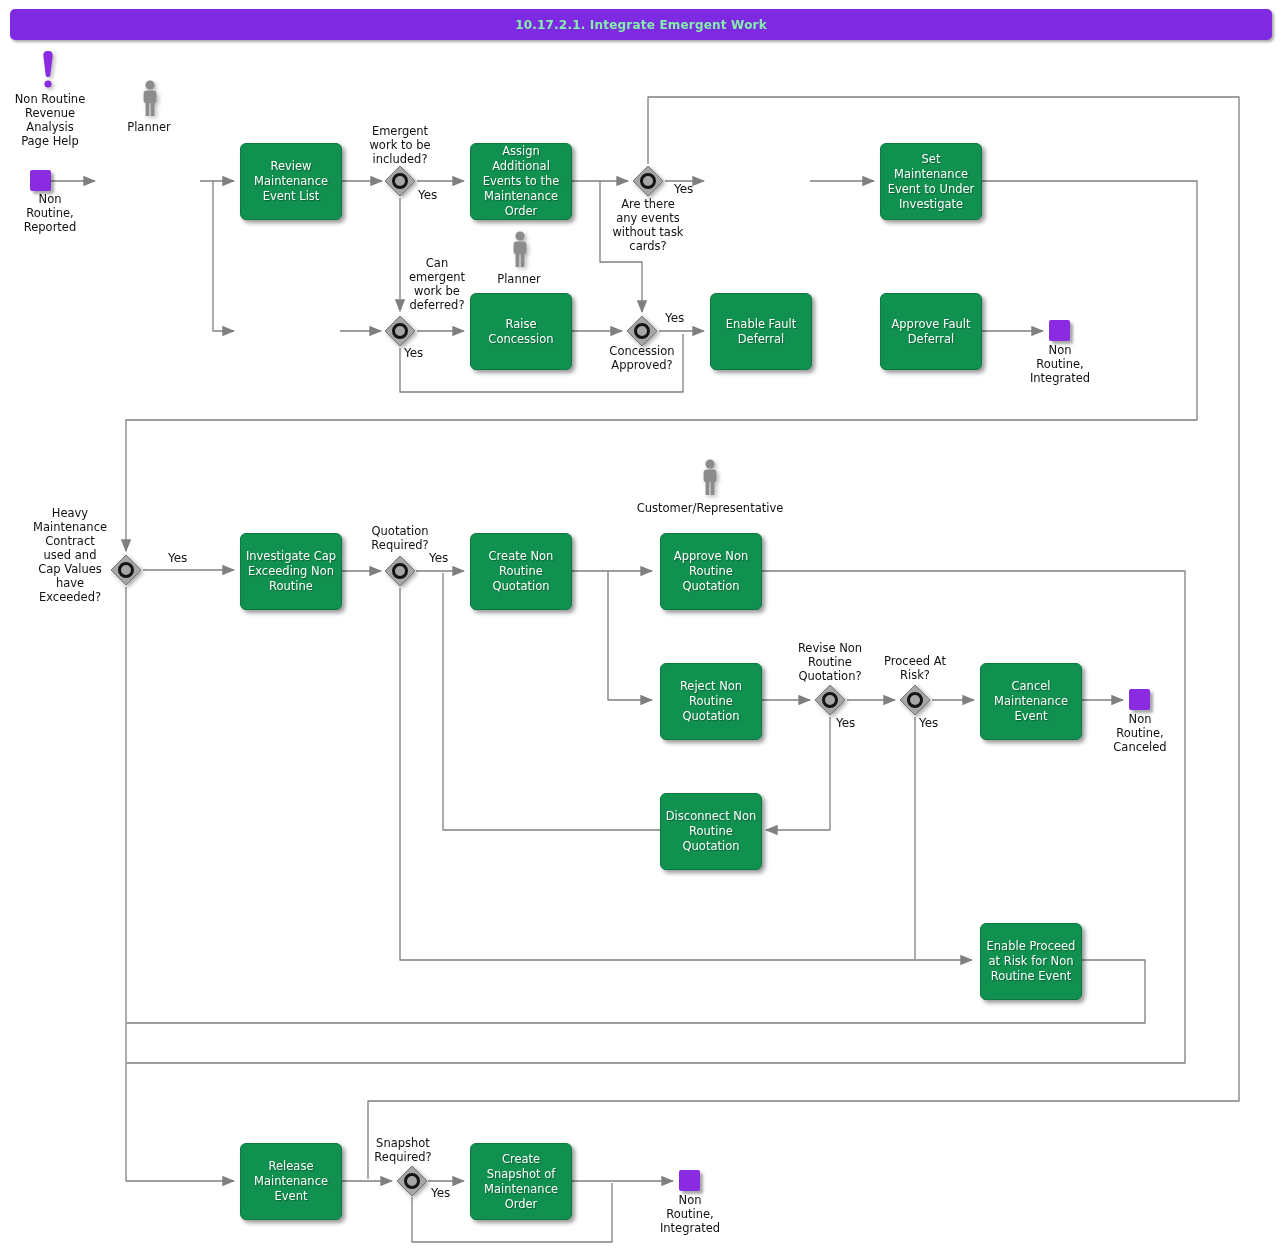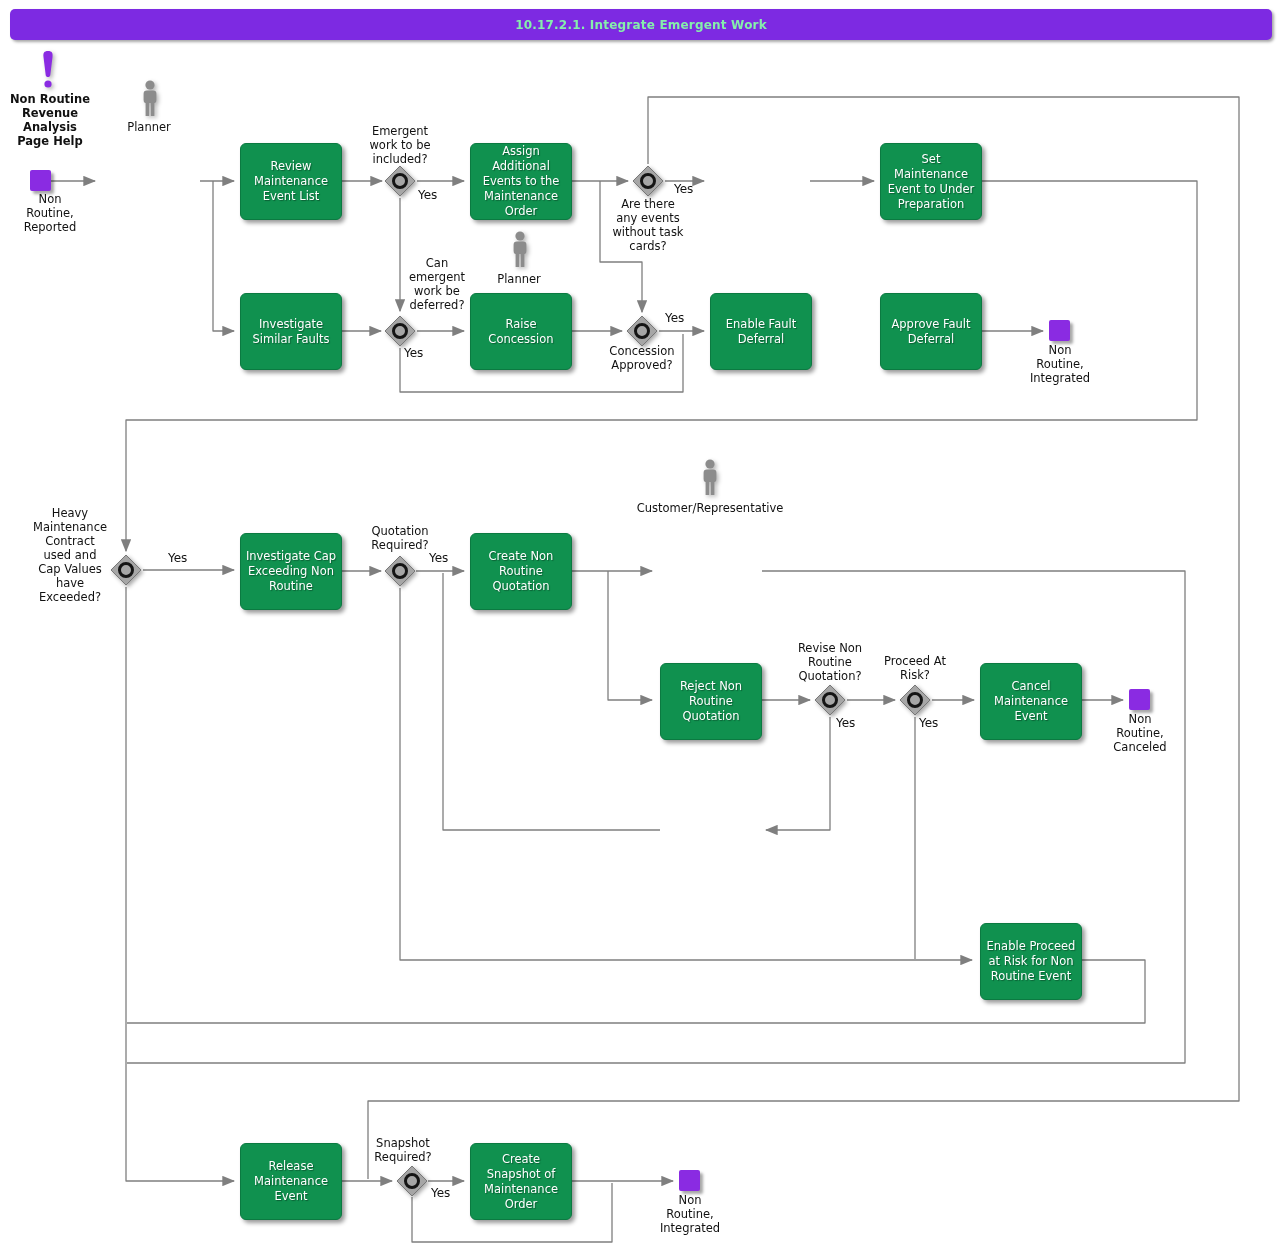--- a/index.html
+++ b/index.html
@@ -24,21 +24,21 @@
   .gw circle{fill:none;stroke:#151515;stroke-width:3;}
   .evt{position:absolute;width:21px;height:21px;background:var(--purple);border-radius:2px;
        box-shadow:3px 3px 3px rgba(0,0,0,.35);z-index:4;}
   .lbl{position:absolute;white-space:pre-line;text-align:center;font-size:11.5px;line-height:14px;
        color:var(--ink);z-index:5;}
   .yes{position:absolute;font-size:12px;color:var(--ink);z-index:5;}
   .actor{position:absolute;z-index:4;filter:drop-shadow(2px 2px 2px rgba(0,0,0,.3));}
   .actor path,.actor circle,.actor rect{fill:#8C8C8C;}
   .excl{position:absolute;z-index:4;filter:drop-shadow(2px 2px 2px rgba(0,0,0,.3));cursor:pointer;}
   .excl path,.excl circle{fill:var(--purple);}
-  .help-lbl{cursor:pointer;font-weight:bold;}
+  .help-lbl{cursor:pointer;}
 </style>
 </head>
 <body>
 
 <div id="canvas">
 
   <svg id="wires" width="1282" height="1252">
     <defs>
       <marker id="arr" markerWidth="10" markerHeight="8" refX="9" refY="4" orient="auto">
         <path d="M0,0 L10,4 L0,8 Z" fill="#7F7F7F"></path>
@@ -143,47 +143,50 @@
 Routine,
 Integrated</div>
 
   <div class="task" style="left:240px;top:143px">
       <span>Review Maintenance Event List</span>
     </div>
   <div class="task" style="left:470px;top:143px">
       <span>Assign Additional Events to the Maintenance Order</span>
     </div>
   <div class="task" style="left:880px;top:143px">
-      <span>Set Maintenance Event to Under Preparation</span>
-    </div>
-
-  <div class="task" style="left:240px;top:293px">
-      <span>Investigate Similar Faults</span>
-    </div>
+      <span>Set Maintenance Event to Under Investigate</span>
+    </div>
+
   <div class="task" style="left:470px;top:293px">
       <span>Raise Concession</span>
     </div>
   <div class="task" style="left:710px;top:293px">
       <span>Enable Fault Deferral</span>
     </div>
   <div class="task" style="left:880px;top:293px">
       <span>Approve Fault Deferral</span>
     </div>
 
   <div class="task" style="left:240px;top:533px">
       <span>Investigate Cap Exceeding Non Routine</span>
     </div>
   <div class="task" style="left:470px;top:533px">
       <span>Create Non Routine Quotation</span>
     </div>
+  <div class="task" style="left:660px;top:533px">
+      <span>Approve Non Routine Quotation</span>
+    </div>
   <div class="task" style="left:660px;top:663px">
       <span>Reject Non Routine Quotation</span>
     </div>
   <div class="task" style="left:980px;top:663px">
       <span>Cancel Maintenance Event</span>
+    </div>
+  <div class="task" style="left:660px;top:793px">
+      <span>Disconnect Non Routine Quotation</span>
     </div>
   <div class="task" style="left:240px;top:1143px">
       <span>Release Maintenance Event</span>
     </div>
 
   <div class="task" style="left:980px;top:923px">
       <span>Enable Proceed at Risk for Non Routine Event</span>
     </div>
   <div class="task" style="left:470px;top:1143px">
       <span>Create Snapshot of Maintenance Order</span>

